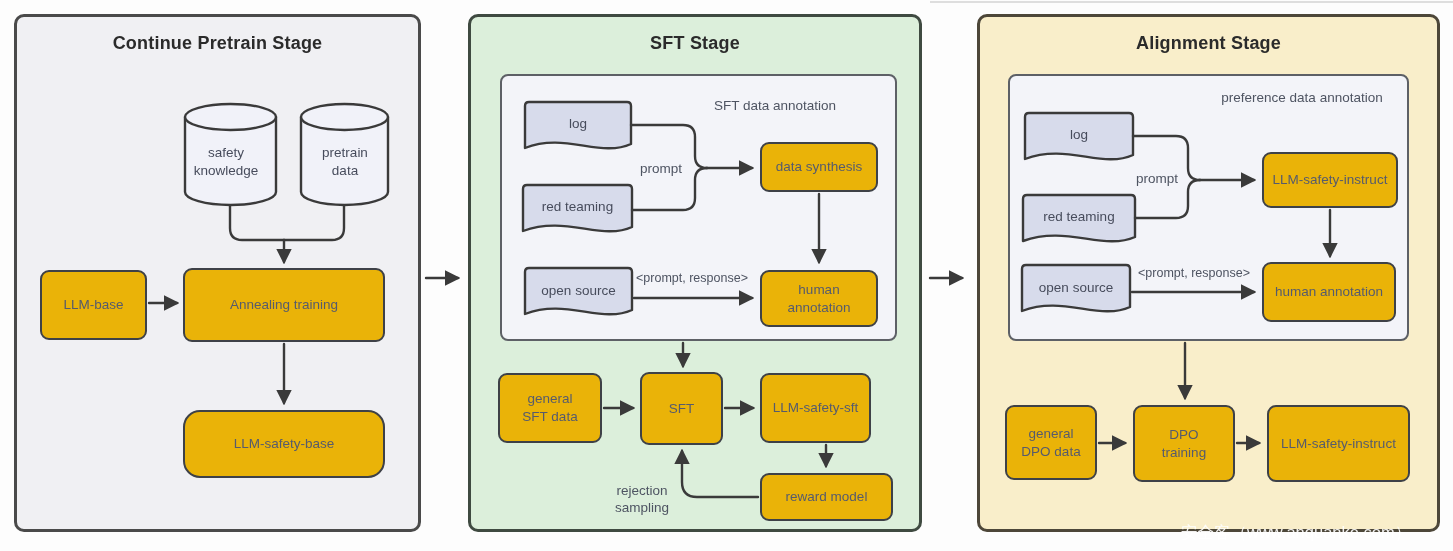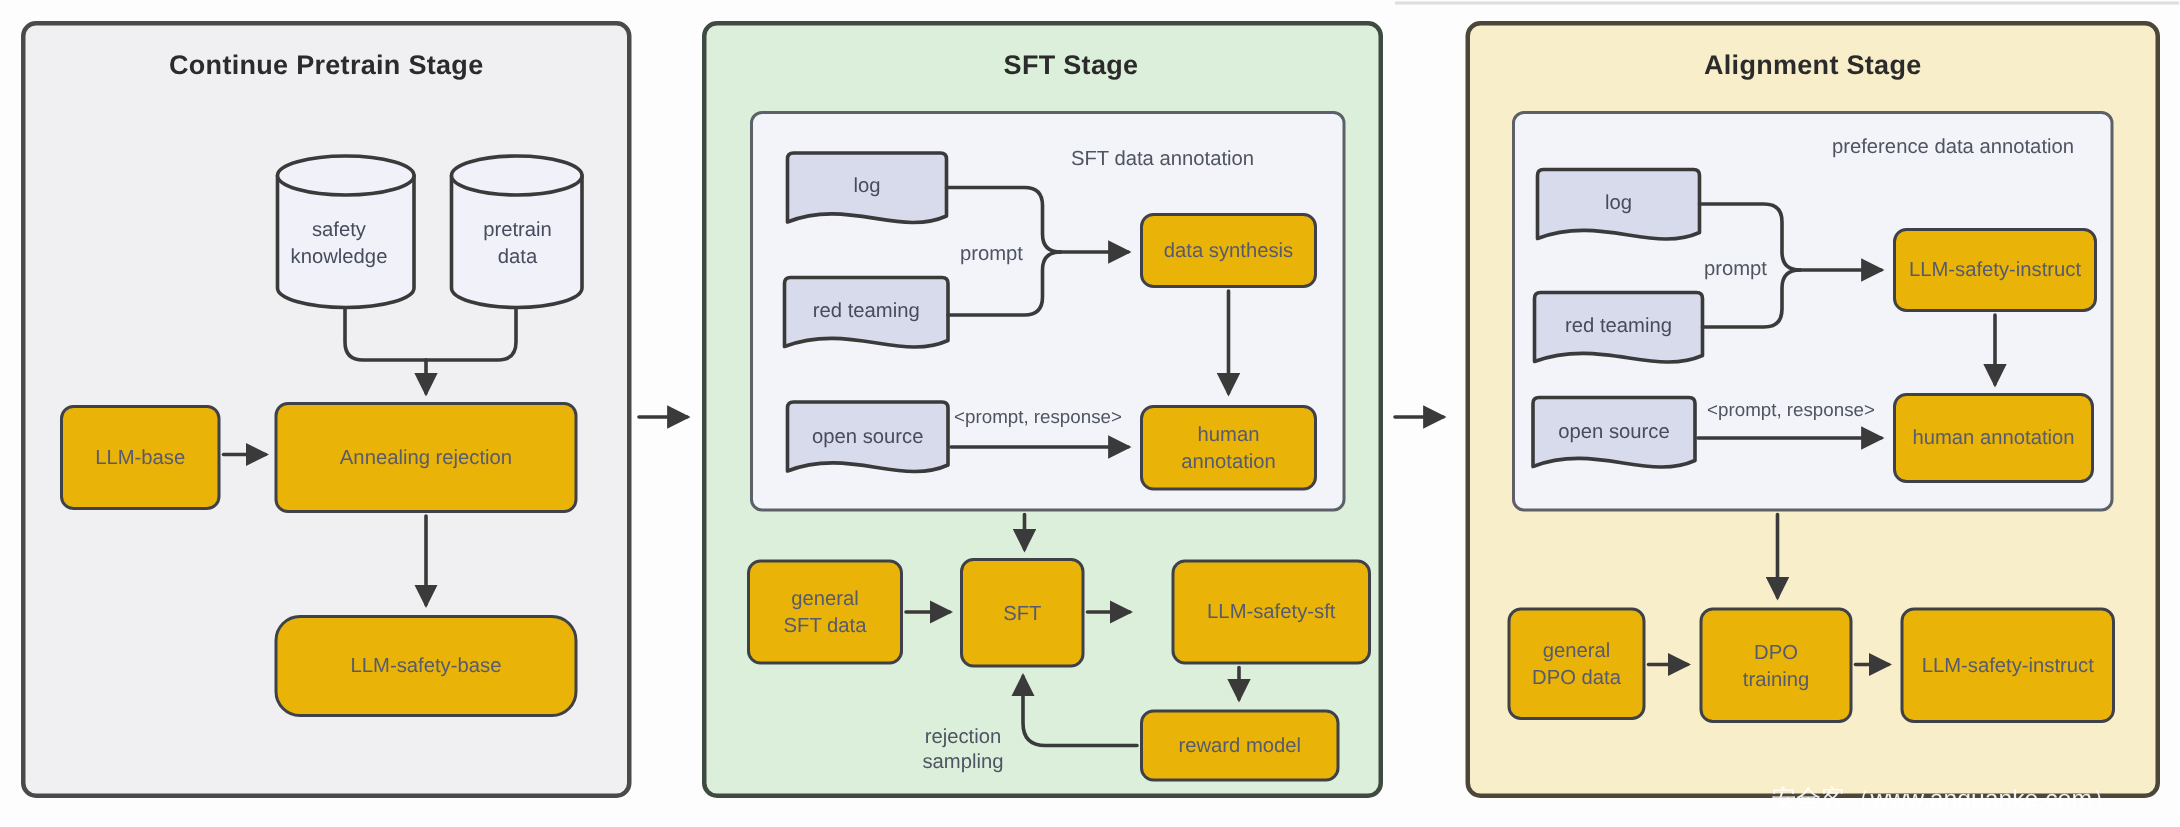--- a/index.html
+++ b/index.html
@@ -30,21 +30,21 @@
 
 <div id="canvas">
 
   <div class="topline"></div>
 
   <div class="panel panel-pretrain"></div>
   <div class="panel panel-sft"></div>
   <div class="panel panel-alignment"></div>
 
   <div class="ptitle" style="left:14px;width:407px;">Continue Pretrain Stage</div>
-  <div class="ptitle" style="left:468px;width:454px;margin-left:19px;">SFT Stage</div>
+  <div class="ptitle" style="left:468px;width:454px;">SFT Stage</div>
   <div class="ptitle" style="left:977px;width:463px;">Alignment Stage</div>
 
   <div class="subpanel" style="left:500px;width:397px;"></div>
   <div class="subpanel" style="left:1008px;width:401px;"></div>
   <div class="subtitle" style="left:700px;top:86px;width:150px;text-align:center;margin-top:12px;">SFT data annotation</div>
   <div class="subtitle" style="left:1212px;top:90px;width:180px;text-align:center;">preference data annotation</div>
 
   <svg class="wires" width="1453" height="551" viewBox="0 0 1453 551">
     <defs>
       <marker id="ah" viewBox="0 0 10 10" refX="8.5" refY="5" markerWidth="6.5" markerHeight="6.5" orient="auto-start-reverse">
@@ -101,35 +101,35 @@
       <path d="M1099,443 L1125,443" marker-end="url(#ah)"></path>
       <path d="M1237,443 L1259,443" marker-end="url(#ah)"></path>
     </g>
   </svg>
 
   <div class="shapelbl" style="left:187px;top:138px;width:78px;height:48px;">safety
 knowledge</div>
   <div class="shapelbl" style="left:303px;top:138px;width:84px;height:48px;">pretrain
 data</div>
   <div class="node" style="left:40px;top:270px;width:107px;height:70px;">LLM-base</div>
-  <div class="node" style="left:183px;top:268px;width:202px;height:74px;">Annealing rejection</div>
+  <div class="node" style="left:183px;top:268px;width:202px;height:74px;">Annealing training</div>
   <div class="node" style="left:183px;top:410px;width:202px;height:68px;border-radius:17px;">LLM-safety-base</div>
 
   <div class="shapelbl" style="left:527px;top:105px;width:102px;height:38px;">log</div>
   <div class="shapelbl" style="left:525px;top:188px;width:105px;height:38px;">red teaming</div>
   <div class="shapelbl" style="left:527px;top:272px;width:103px;height:38px;">open source</div>
   <div class="lbl" style="left:632px;top:161px;width:58px;">prompt</div>
   <div class="lbl" style="left:628px;top:271px;width:128px;font-size:12.5px;">&lt;prompt, response&gt;</div>
   <div class="node" style="left:760px;top:142px;width:118px;height:50px;">data synthesis</div>
   <div class="node" style="left:760px;top:270px;width:118px;height:57px;">human
 annotation</div>
   <div class="node" style="left:498px;top:373px;width:104px;height:70px;">general
 SFT data</div>
   <div class="node" style="left:640px;top:372px;width:83px;height:73px;">SFT</div>
-  <div class="node" style="left:760px;top:373px;width:133px;height:70px;margin-left:21px;">LLM-safety-sft</div>
+  <div class="node" style="left:760px;top:373px;width:111px;height:70px;">LLM-safety-sft</div>
   <div class="node" style="left:760px;top:473px;width:133px;height:48px;">reward model</div>
   <div class="lbl" style="left:596px;top:483px;width:92px;">rejection
 sampling</div>
 
   <div class="shapelbl" style="left:1027px;top:116px;width:104px;height:38px;">log</div>
   <div class="shapelbl" style="left:1025px;top:198px;width:108px;height:38px;">red teaming</div>
   <div class="shapelbl" style="left:1024px;top:269px;width:104px;height:38px;">open source</div>
   <div class="lbl" style="left:1128px;top:171px;width:58px;">prompt</div>
   <div class="lbl" style="left:1133px;top:266px;width:122px;font-size:12.5px;">&lt;prompt, response&gt;</div>
   <div class="node" style="left:1262px;top:152px;width:136px;height:56px;">LLM-safety-instruct</div>

